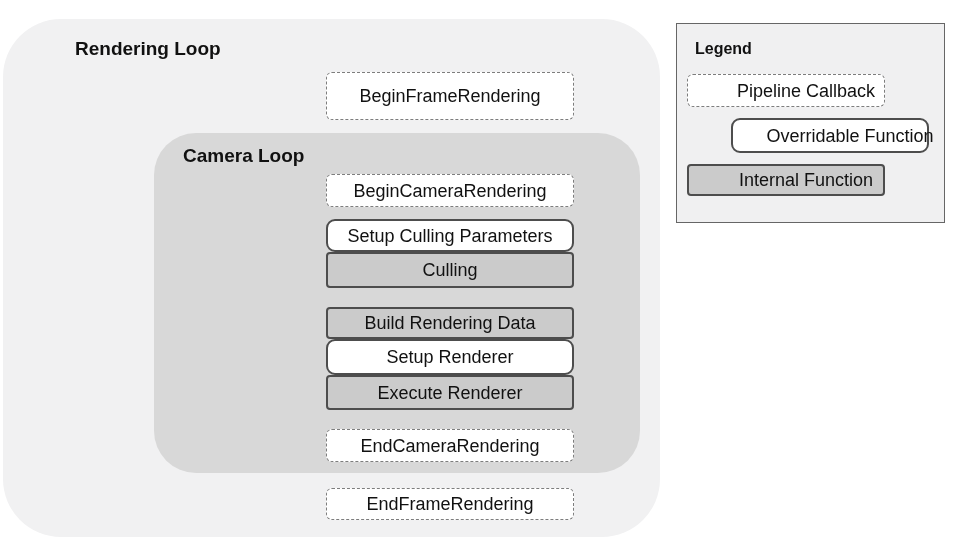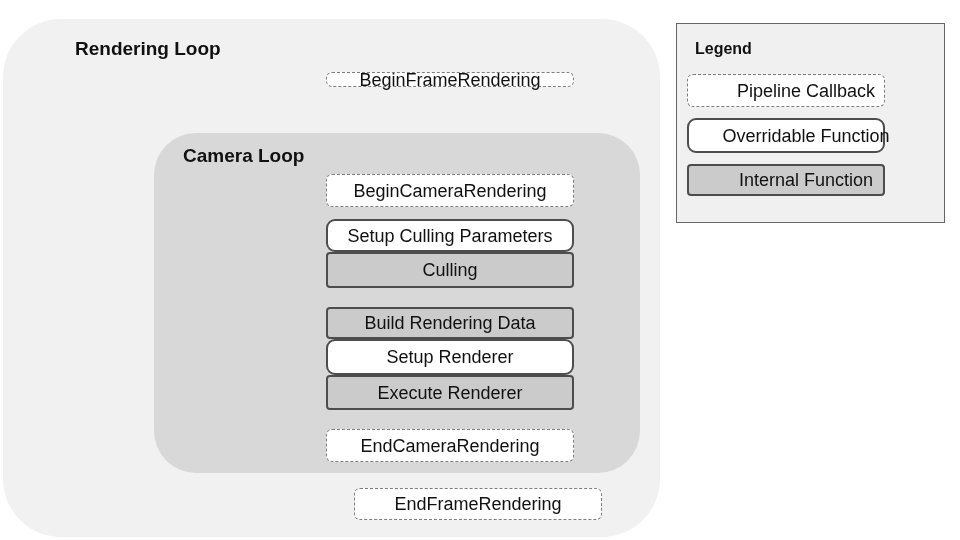--- a/index.html
+++ b/index.html
@@ -64,29 +64,29 @@
   .type-overridable-function {
     background: var(--callback-fill, #ffffff);
     border: 2px solid var(--solid-border, #4d4d4d);
     border-radius: 9px;
   }
   .type-internal-function {
     background: var(--internal-fill, #cbcbcb);
     border: 2px solid var(--solid-border, #4d4d4d);
     border-radius: 4px;
   }
-  .n1 { top: 72px;  height: 15px; }
+  .n1 { top: 72px;  height: 48px; }
   .n2 { top: 174px; height: 33px; }
   .n3 { top: 219px; height: 33px; }
   .n4 { top: 252px; height: 36px; }
   .n5 { top: 307px; height: 32px; }
   .n6 { top: 339px; height: 36px; }
   .n7 { top: 375px; height: 35px; }
   .n8 { top: 429px; height: 33px; }
-  .n9 { top: 488px; height: 32px; margin-left: 28px; }
+  .n9 { top: 488px; height: 32px; }
 
   .legend {
     position: absolute;
     left: 676px; top: 23px;
     width: 269px; height: 200px;
     box-sizing: border-box;
     background: var(--legend-bg, #f0f0f1);
     border: 1.5px solid var(--legend-border, #666666);
   }
   .legend-title {
@@ -95,21 +95,21 @@
     font-size: 16px;
     font-weight: bold;
     line-height: 1;
   }
   .legend .node {
     left: 10px;
     width: 198px;
     padding-left: 40px;
   }
   .l1 { top: 50px;  height: 33px; }
-  .l2 { top: 94px;  height: 35px; }
+  .l2 { top: 94px;  height: 35px; margin-left: 44px; }
   .l3 { top: 140px; height: 32px; }
 </style>
 </head>
 <body>
 
 <div id="canvas">
 
   <div class="loop rendering-loop">
     <div class="loop-title">Rendering Loop</div>
   </div>

